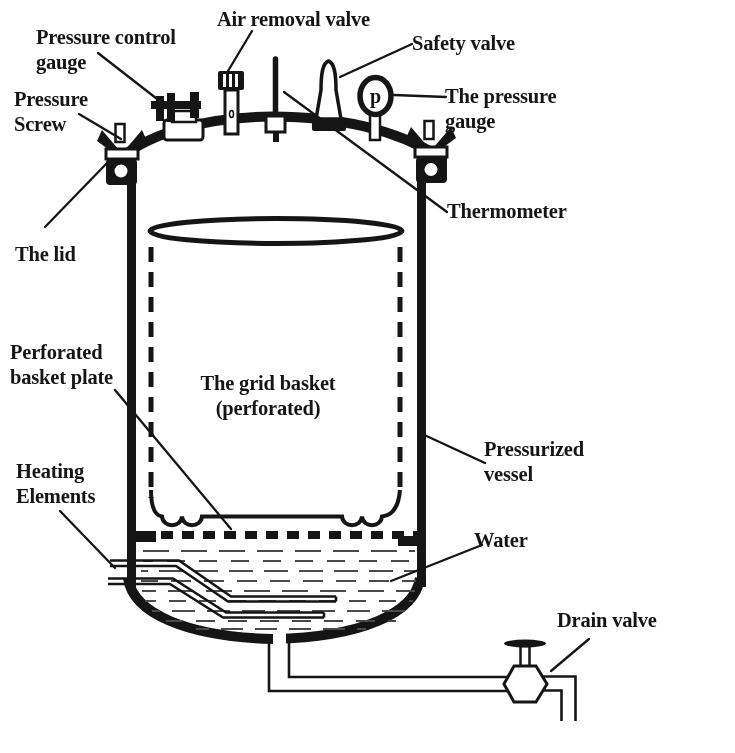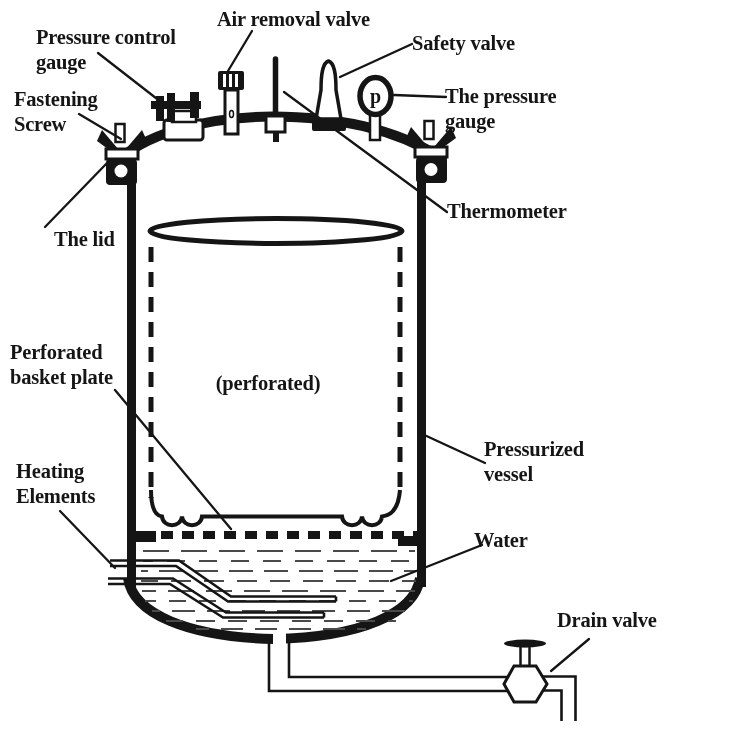--- a/index.html
+++ b/index.html
@@ -171,38 +171,39 @@
   <div class="lbl" style="left:412px;top:31px;">
     <span class="ln">Safety valve</span>
   </div>
 
   <div class="lbl" style="left:445px;top:84px;">
     <span class="ln">The pressure</span>
     <span class="ln">gauge</span>
   </div>
 
   <div class="lbl" style="left:14px;top:87px;">
-    <span class="ln">Fastening</span>
+    <span class="ln">Pressure</span>
     <span class="ln">Screw</span>
   </div>
 
-  <div class="lbl" style="left:15px;top:227px;margin-left:39px;">
+  <div class="lbl" style="left:15px;top:242px;">
     <span class="ln">The lid</span>
   </div>
 
   <div class="lbl" style="left:447px;top:199px;">
     <span class="ln">Thermometer</span>
   </div>
 
   <div class="lbl" style="left:10px;top:340px;">
     <span class="ln">Perforated</span>
     <span class="ln">basket plate</span>
   </div>
 
   <div class="lbl center" style="left:188px;top:371px;width:160px;">
+    <span class="ln">The grid basket</span>
     <span class="ln">(perforated)</span>
   </div>
 
   <div class="lbl" style="left:484px;top:437px;">
     <span class="ln">Pressurized</span>
     <span class="ln">vessel</span>
   </div>
 
   <div class="lbl" style="left:16px;top:459px;">
     <span class="ln">Heating</span>

